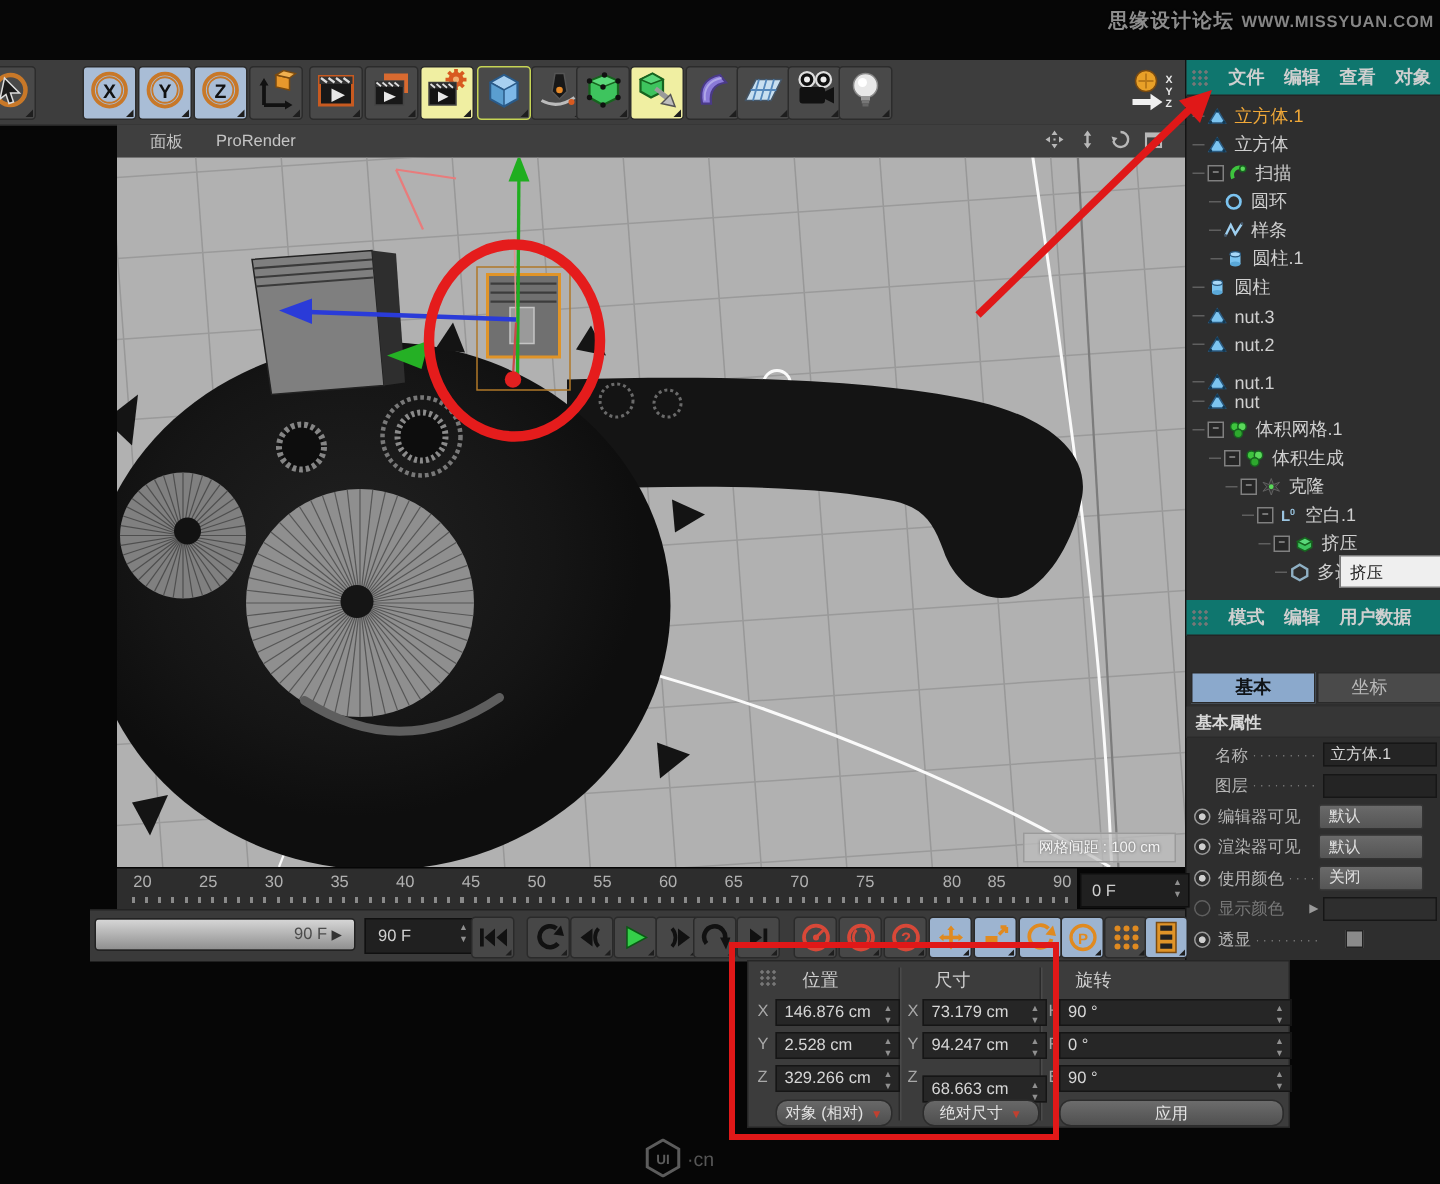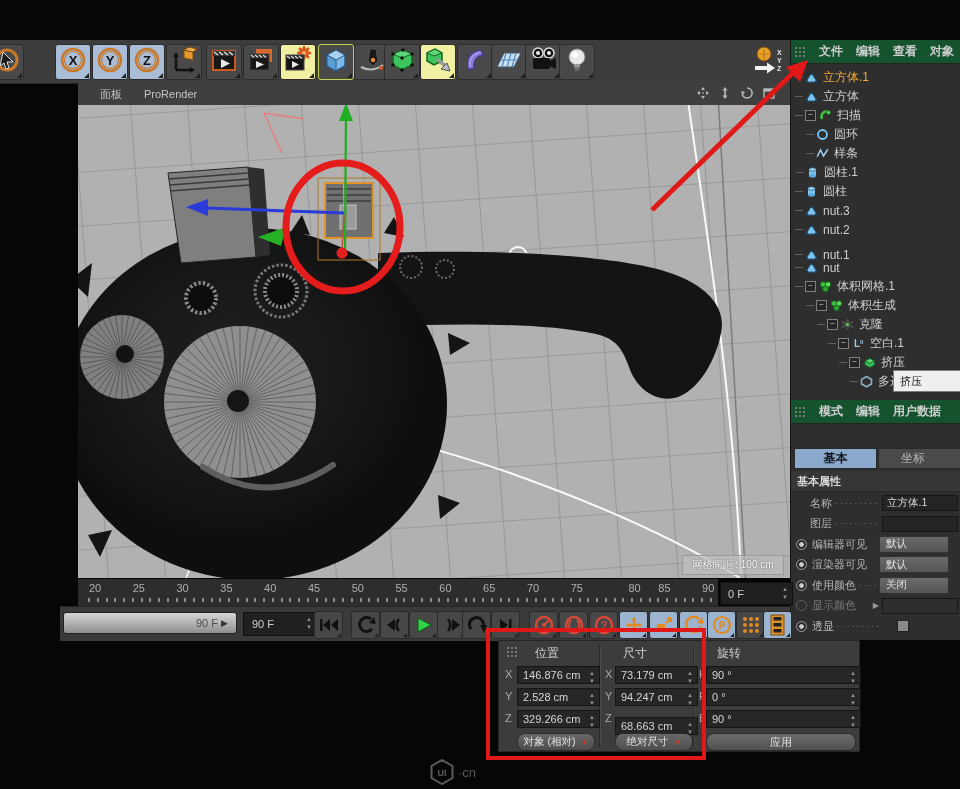--- a/index.html
+++ b/index.html
@@ -33,21 +33,21 @@
                display:flex;align-items:center;font-size:11px;color:#c4c4c4;}
   #vp-titlebar .vtab{margin-left:22px;}
   #vp-nav{position:absolute;right:14px;top:3px;display:flex;gap:8px;}
   #viewport{left:78px;top:105px;width:712px;height:473px;background:#b1b1b1;overflow:hidden;}
   #grid-badge{position:absolute;left:604px;top:450px;width:100px;height:18px;background:rgba(190,190,190,.72);
               border:1px solid #9a9a9a;font-size:10px;color:#f4f4f4;text-shadow:0 0 2px #555;
               display:flex;align-items:center;justify-content:center;}
 
   
   #right-panel{left:790px;top:40px;width:170px;height:600px;background:#2e2e2e;border-left:1px solid #141414;}
-  .panel-head{position:absolute;left:0;width:170px;height:23px;background:#14532d;border-bottom:1px solid #242424;
+  .panel-head{position:absolute;left:0;width:170px;height:23px;background:#0f766e;border-bottom:1px solid #242424;
               display:flex;align-items:center;font-size:12px;font-weight:bold;color:#cfcfcf;}
   .panel-head .ph-item{margin-left:13px;}
   .grip{width:12px;height:12px;margin-left:3px;background:
         radial-gradient(circle,#777 1px,transparent 1.2px);background-size:4px 4px;}
   #om-tree{position:absolute;left:0;top:24px;width:170px;height:332px;}
   .tree-row{position:absolute;height:19px;display:flex;align-items:center;font-size:12px;color:#cfcfcf;white-space:nowrap;}
   .tree-row.sel{color:#f0a838;}
   .twig{width:8px;height:1px;background:#5f5f5f;margin-right:2px;}
   .expander{width:9px;height:9px;border:1px solid #808080;background:#262626;color:#cfcfcf;font-size:8px;
             line-height:7px;text-align:center;margin-right:3px;}
@@ -121,20 +121,24 @@
   #footer-logo{left:430px;top:759px;height:26px;display:flex;align-items:center;gap:4px;color:#5c5c5c;z-index:5;}
   #footer-logo .hex{width:24px;height:26px;}
   #footer-logo .cn{font-size:13px;color:#565656;}
 </style>
 </head>
 <body>
 
 <div id="stage">
 
 
+  <div id="watermark" class="abs">
+    <span>思缘设计论坛</span>
+    <span class="wm2">WWW.MISSYUAN.COM</span>
+  </div>
 
   <div id="toolbar" class="abs">
     <div id="coord-badge"><svg width="32" height="32">
           <circle cx="12" cy="9" r="7" fill="#e8a028" stroke="#7a4a10"></circle>
           <path d="M12 4 v10 M7 9 h10" stroke="#b87818" stroke-width="1.2"></path>
           <path d="M3 23 H17" stroke="#f0f0f0" stroke-width="4"></path>
           <polygon points="23,23 15,17.5 15,28.5" fill="#f0f0f0"></polygon>
           <text x="25" y="10" font-size="7" font-weight="bold" fill="#e8e8e8" font-family="Liberation Sans,sans-serif">X</text>
           <text x="25" y="18" font-size="7" font-weight="bold" fill="#e8e8e8" font-family="Liberation Sans,sans-serif">Y</text>
           <text x="25" y="26" font-size="7" font-weight="bold" fill="#e8e8e8" font-family="Liberation Sans,sans-serif">Z</text>
@@ -542,21 +546,21 @@
         </div>
         <div class="tree-row" style="top: 80px; left: 15px;">
           <span class="twig"></span>
           <svg viewBox="0 0 13 13" class="obj-icon">
             <polyline points="1,10 4.5,3 7.5,9 12,2" fill="none" stroke="#9fd0f0" stroke-width="1.6"></polyline>
             <circle cx="1" cy="10" r="1" fill="#456"></circle>
             <circle cx="12" cy="2" r="1" fill="#456"></circle>
           </svg>
           <span>样条</span>
         </div>
-        <div class="tree-row" style="top: 99px; left: 5px;">
+        <div class="tree-row" style="top: 99px; left: 16px;">
           <span class="twig"></span>
           <svg viewBox="0 0 13 13" class="obj-icon">
             <rect x="3" y="3.5" width="7" height="6.5" fill="#7cc4f0"></rect>
             <ellipse cx="6.5" cy="3.5" rx="3.5" ry="1.7" fill="#a8d8f8" stroke="#2a5a80" stroke-width="0.8"></ellipse>
             <ellipse cx="6.5" cy="10" rx="3.5" ry="1.7" fill="#5aa8d8"></ellipse>
           </svg>
           <span>圆柱.1</span>
         </div>
         <div class="tree-row" style="top: 118px; left: 4px;">
           <span class="twig"></span>

